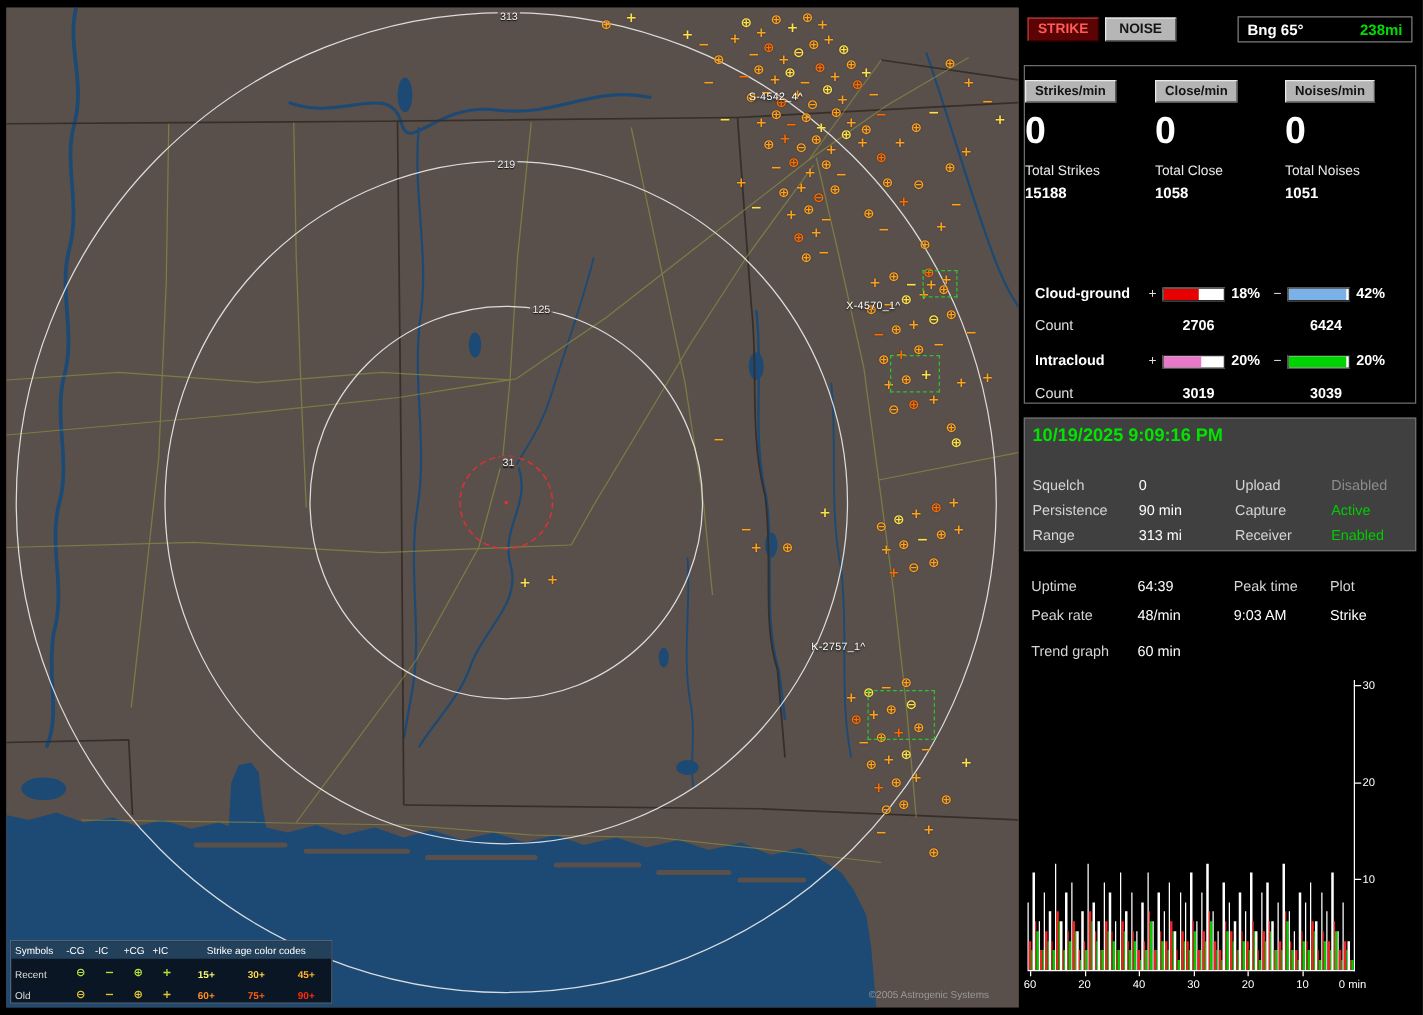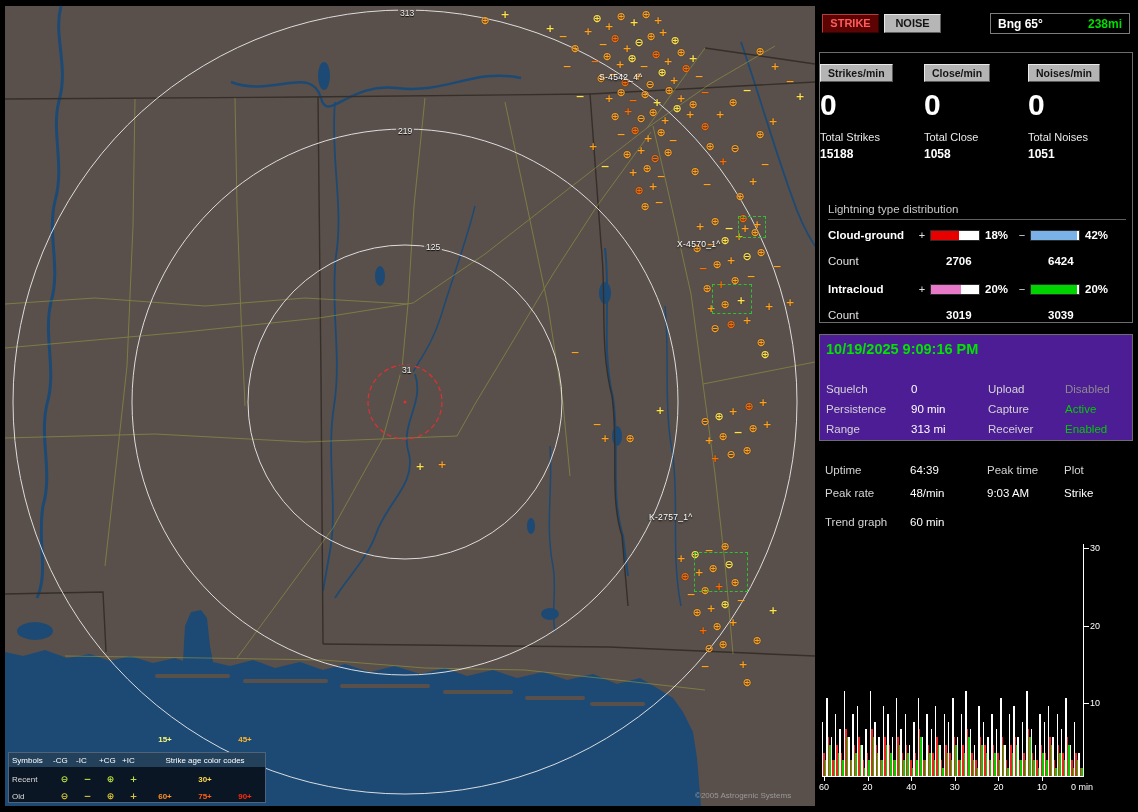--- a/index.html
+++ b/index.html
@@ -57,21 +57,21 @@
   .dist-name{width:88px;font-size:11.5px;font-weight:bold;color:#fff}
   .dist-sign{width:12px;font-size:11px;color:#e0e0e0;text-align:center}
   .dist-bar{width:50px;height:11px;background:#fff;border:1px solid #2a2a2a;margin:0 2px;overflow:hidden}
   .dist-fill{height:100%}
   .dist-pct{width:34px;font-size:11.5px;font-weight:bold;color:#fff;padding-left:3px}
   .count-row{position:absolute;left:8px;width:300px;display:flex;font-size:11.5px}
   .cnt-label{width:102px;color:#e0e0e0}
   .cnt-pos{width:100px;padding-left:16px;color:#fff;font-weight:bold}
   .cnt-neg{color:#fff;font-weight:bold;padding-left:18px}
 
-  #status-box{position:absolute;left:1px;top:334px;width:314px;height:107px;border:1px solid #6d6d6d;background:#4c1d95}
+  #status-box{position:absolute;left:1px;top:334px;width:314px;height:107px;border:1px solid #6d6d6d;background:#404040}
   #datetime{position:absolute;left:6px;top:6px;font-size:14.5px;font-weight:bold;color:#00e400}
   .srow{position:absolute;left:6px;width:302px;display:flex;font-size:11.5px}
   .srow .l1{width:85px;color:#d4d4d4}
   .srow .v1{width:77px;color:#fff}
   .srow .l2{width:77px;color:#d4d4d4}
   .srow .v2{flex:1}
 
   .xrow{position:absolute;left:7px;width:302px;display:flex;font-size:11.5px}
   .xrow span{display:inline-block}
   .glabel{color:#d4d4d4}
@@ -367,21 +367,21 @@
     </div>
     <div id="legend-body">
         <div class="lg-row">
           <span class="lg-label">Recent</span>
           <span class="lg-sym" style="color: rgb(184, 226, 58);">⊖</span>
           <span class="lg-sym" style="color: rgb(184, 226, 58);">−</span>
           <span class="lg-sym" style="color: rgb(184, 226, 58);">⊕</span>
           <span class="lg-sym" style="color: rgb(184, 226, 58);">+</span>
           <span class="lg-ages">
             <span class="lg-age" style="color: rgb(248, 248, 120);">15+</span>
-            <span class="lg-age" style="color: rgb(255, 217, 74); margin-top: 40px;">30+</span>
+            <span class="lg-age" style="color: rgb(255, 217, 74);">30+</span>
             <span class="lg-age" style="color: rgb(255, 181, 46);">45+</span>
           </span>
         </div>
         <div class="lg-row">
           <span class="lg-label">Old</span>
           <span class="lg-sym" style="color: rgb(221, 197, 48);">⊖</span>
           <span class="lg-sym" style="color: rgb(221, 197, 48);">−</span>
           <span class="lg-sym" style="color: rgb(221, 197, 48);">⊕</span>
           <span class="lg-sym" style="color: rgb(221, 197, 48);">+</span>
           <span class="lg-ages">
@@ -418,21 +418,20 @@
       <div class="total-label">Total Close</div>
       <div class="total-val">1058</div>
     </div>
     <div class="counter-col" style="left:208px">
       <span class="rate-btn">Noises/min</span>
       <div class="rate-val">0</div>
       <div class="total-label">Total Noises</div>
       <div class="total-val">1051</div>
     </div>
 
-    <div id="dist-title">Lightning type distribution</div>
 
     <div class="dist-row" style="top:176px">
       <span class="dist-name">Cloud-ground</span>
       <span class="dist-sign">+</span>
       <span class="dist-bar">
           <span class="dist-fill" style="display: block; width: 58%; background: rgb(230, 0, 0);"></span>
         </span>
       <span class="dist-pct">18%</span>
       <span class="dist-sign">−</span>
       <span class="dist-bar">

